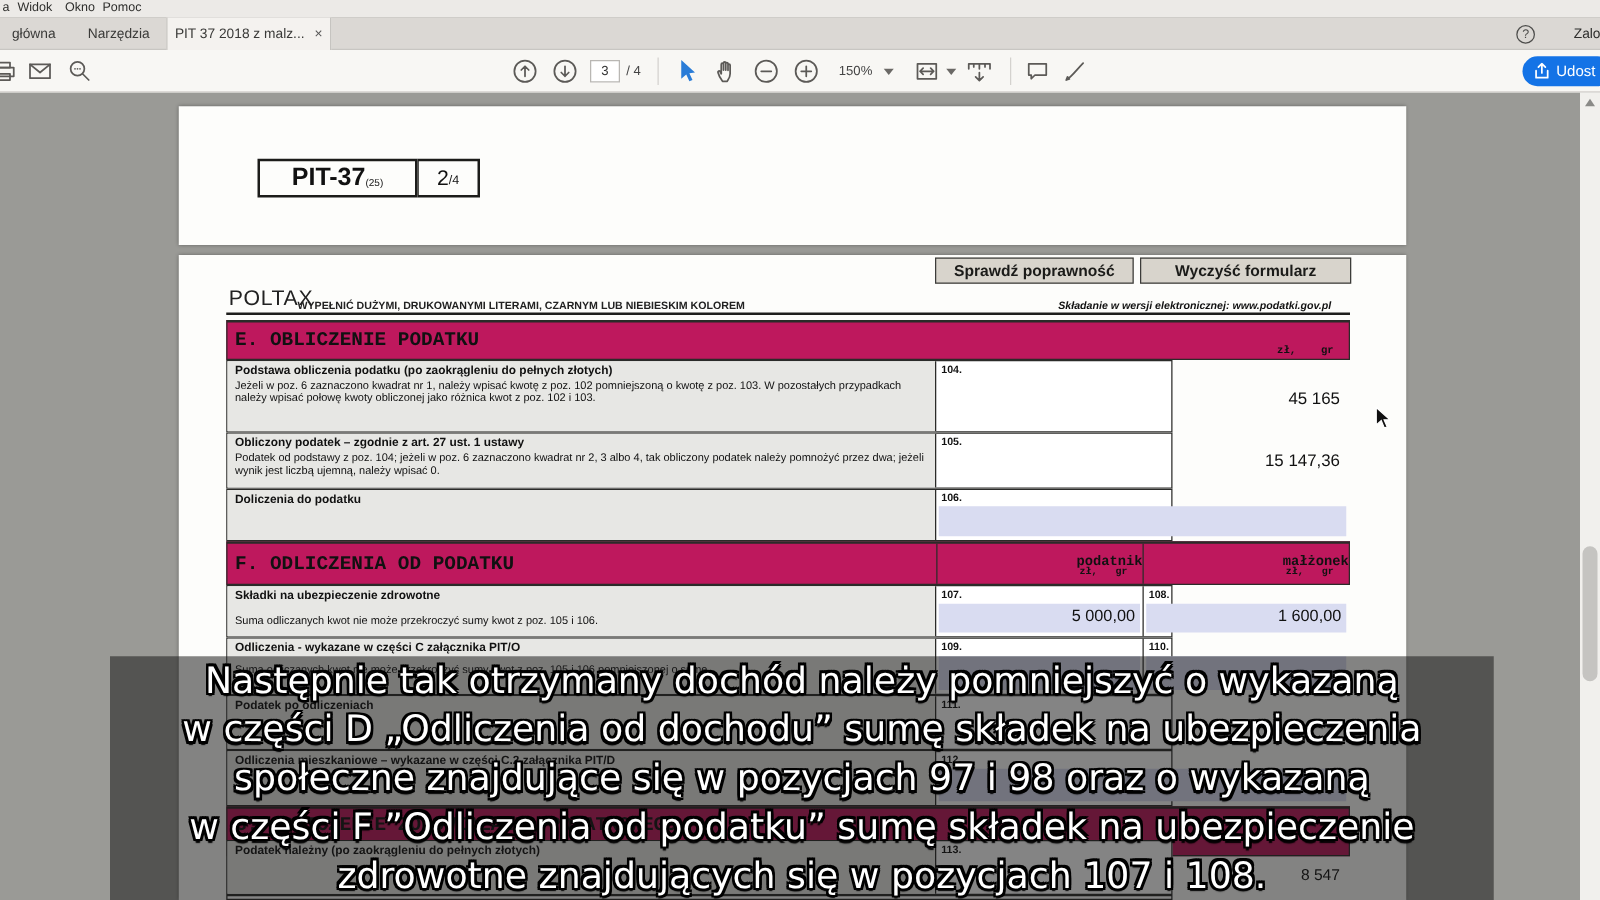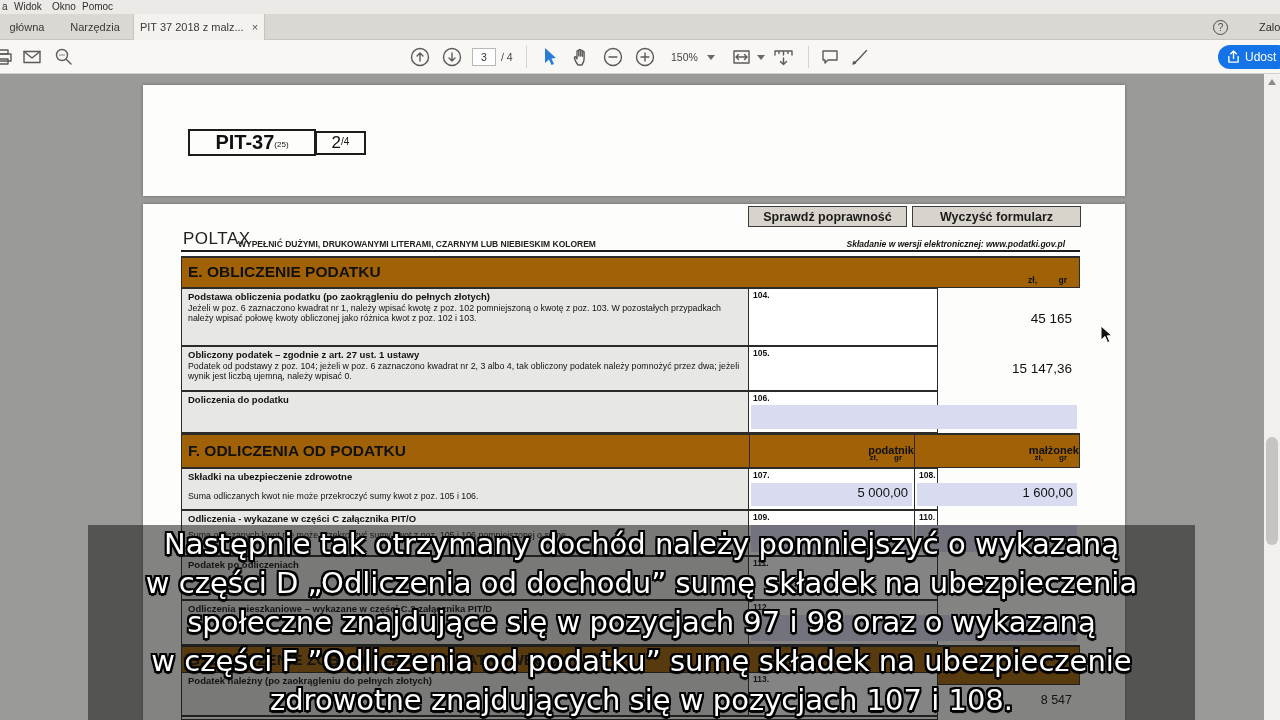--- a/index.html
+++ b/index.html
@@ -26,37 +26,37 @@
   .tlabel { position:absolute; font-size:10.5px; color:#444; }
   .caret { position:absolute; width:0; height:0; border-left:4px solid transparent; border-right:4px solid transparent; border-top:5px solid #6b6966; }
   .sharebtn { position:absolute; left:1218px; top:5px; width:72px; height:24px; background:#1473e6; border-radius:13px;
               color:#fff; font-size:12px; display:flex; align-items:center; padding-left:9px; gap:5px; }
 
   
   .page { position:absolute; background:#fdfdfb; box-shadow:0 0 3px rgba(0,0,0,0.35); }
   #page2 { left:143px; top:85px; width:982px; height:111px; }
   #page3 { left:143px; top:204px; width:982px; height:516px; }
 
-  .pitbox { position:absolute; left:45px; top:42px; height:31px; display:flex;align-items:center; }
+  .pitbox { position:absolute; left:63px; top:42px; height:31px; display:flex; }
   .pitbox .c1 { width:128px; border:2px solid #1c1c1a; display:flex; align-items:center; justify-content:center; }
   .pitbox .c2 { width:50px; border:2px solid #1c1c1a; border-left-width:1px; display:flex; align-items:center; justify-content:center; }
   .pit-name { font-size:20px; font-weight:700; color:#111; }
   .pit-rev { font-size:8px; color:#111; align-self:flex-end; margin-bottom:5px; }
   .pit-num { font-size:17px; color:#111; }
   .pit-den { font-size:10px; color:#111; align-self:flex-end; margin-bottom:6px; }
 
   .fbtn { position:absolute; top:2px; height:21px; background:#d8d4cc; border:1px solid #3c3c3a;
           font-size:12.5px; font-weight:600; color:#1b1b19; display:flex; align-items:center; justify-content:center; }
   .poltax { position:absolute; left:40px; top:25px; font-size:17px; color:#222; letter-spacing:0.5px; }
   .fillnote { position:absolute; left:95px; top:35px; font-size:8.5px; font-weight:700; color:#222; }
   .efile { position:absolute; right:60px; top:35px; font-size:8.5px; font-weight:700; font-style:italic; color:#111; }
   .thickrule { position:absolute; left:38px; top:46px; width:899px; height:2px; background:#1e1e1c; }
 
   .frow { position:absolute; left:38px; width:757px; border:1px solid #2b2b29; background:#fff; }
-  .sechdr { position:absolute; left:38px; width:899px; border:1px solid #2b2b29; border-top-width:2px; background:#a16207; }
+  .sechdr { position:absolute; left:38px; width:899px; border:1px solid #2b2b29; border-top-width:2px; background:#be185d;font-family:Liberation Mono, monospace; }
   .sectitle { position:absolute; left:6px; top:5px; font-size:15.5px; font-weight:700; color:#111; }
   .unit { font-size:8.5px; font-weight:700; color:#111; }
   .lcell { position:absolute; left:0; top:0; bottom:0; width:567px; background:#e7e7e4; border-right:1px solid #2b2b29; padding:2px 6px; }
   .ltitle { font-size:9.5px; font-weight:700; color:#111; line-height:1.25; }
   .ldesc { font-size:8.8px; color:#111; line-height:1.2; }
   .vcell { position:absolute; top:0; bottom:0; }
   .fnum { position:absolute; left:4px; top:1px; font-size:8.5px; font-weight:700; color:#111; }
   .fval { position:absolute; right:7px; font-size:13.5px; color:#111; }
   .lav { position:absolute; background:#d9dcf1; }
   .lav .fval { right:4px; }

